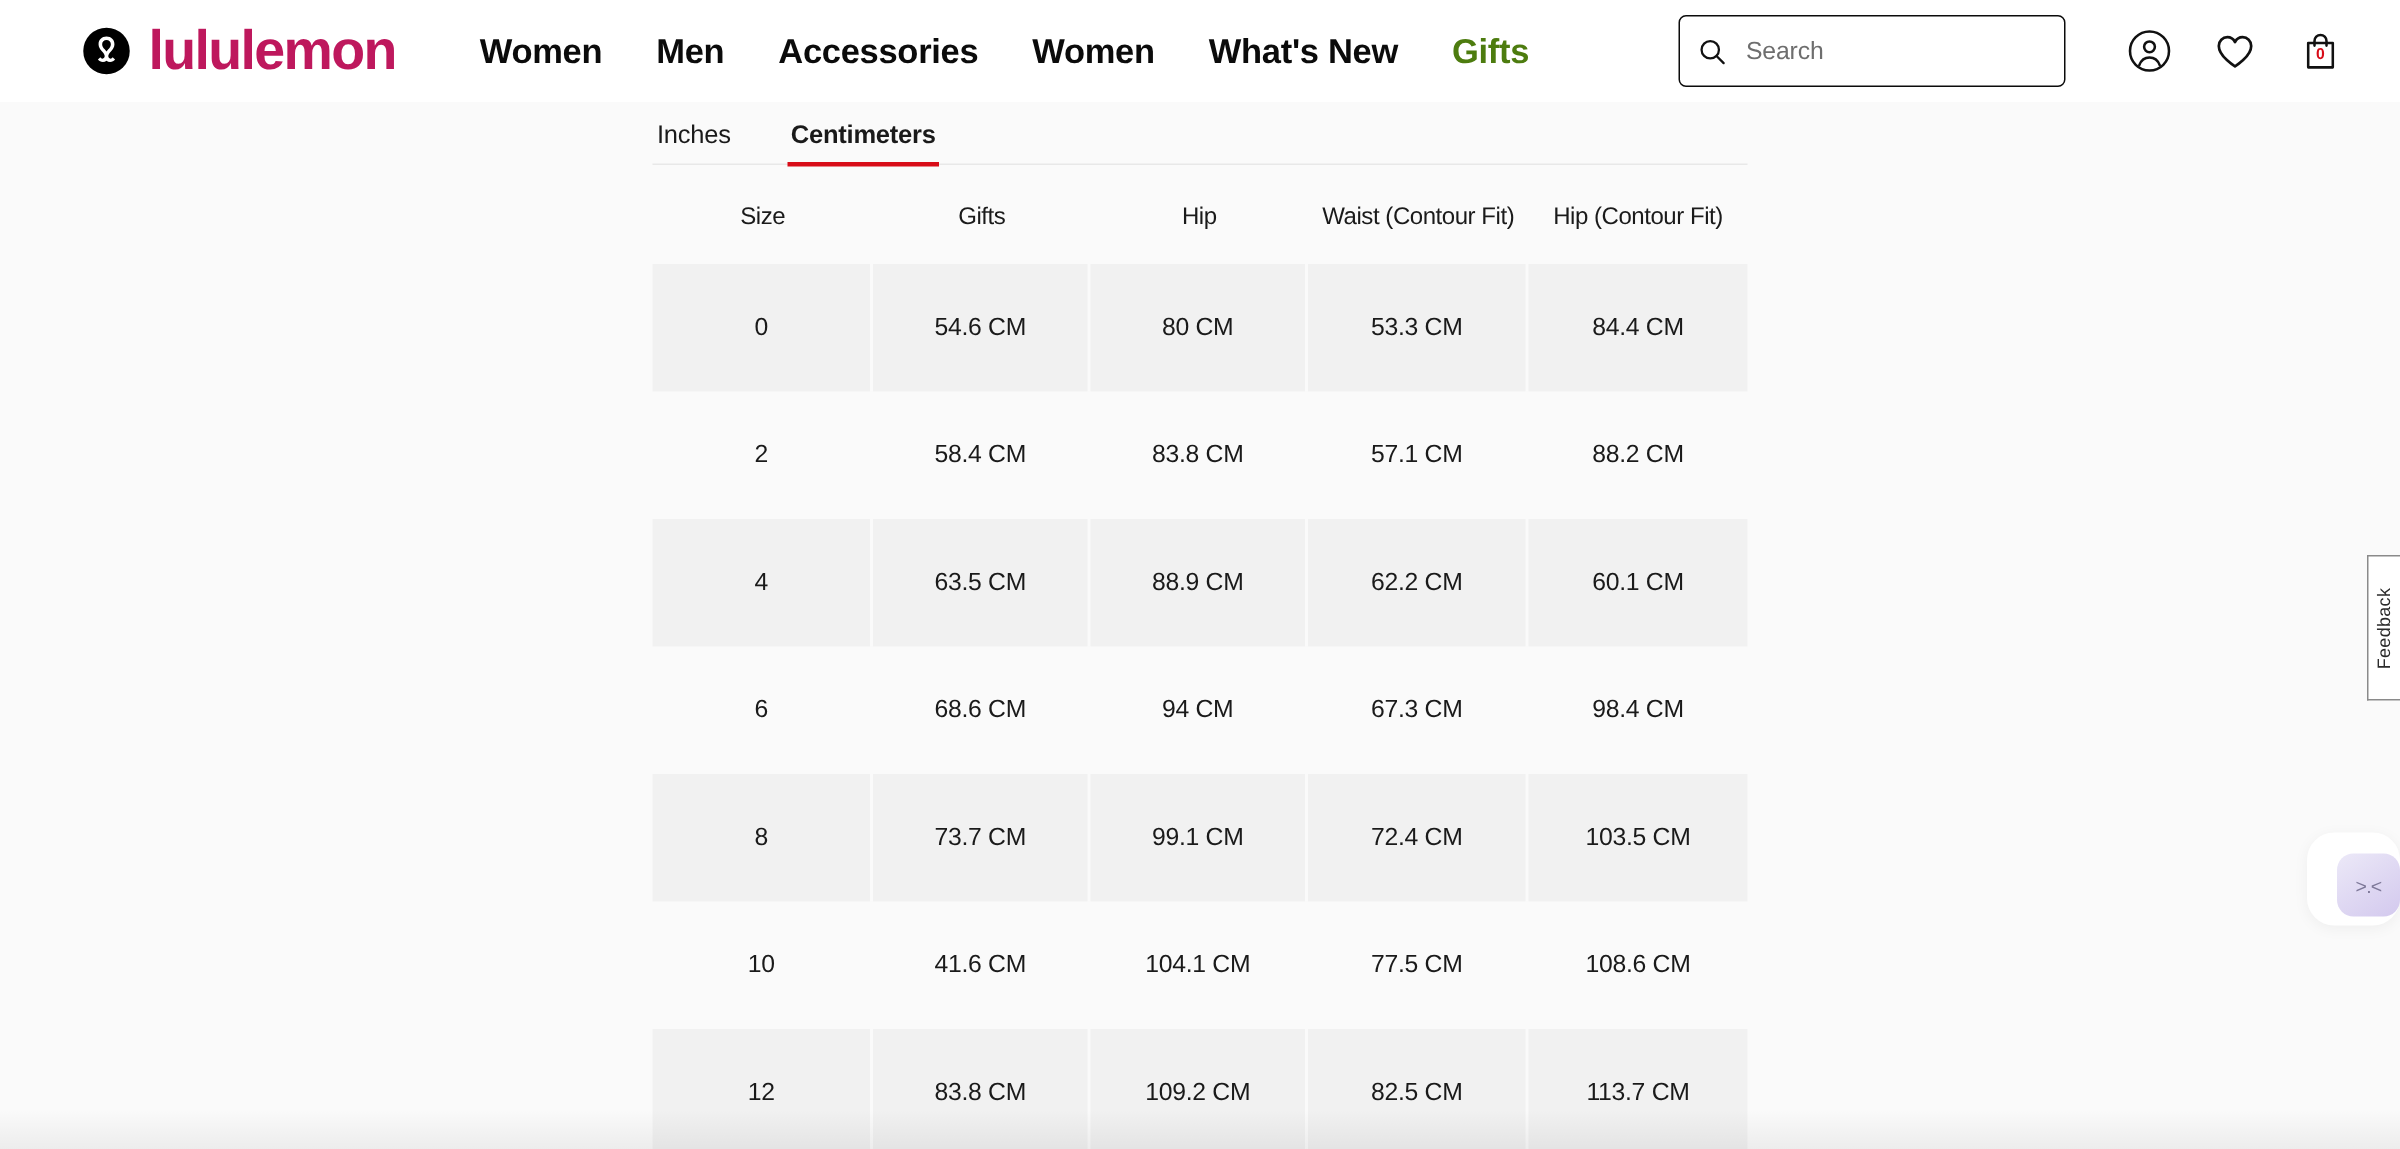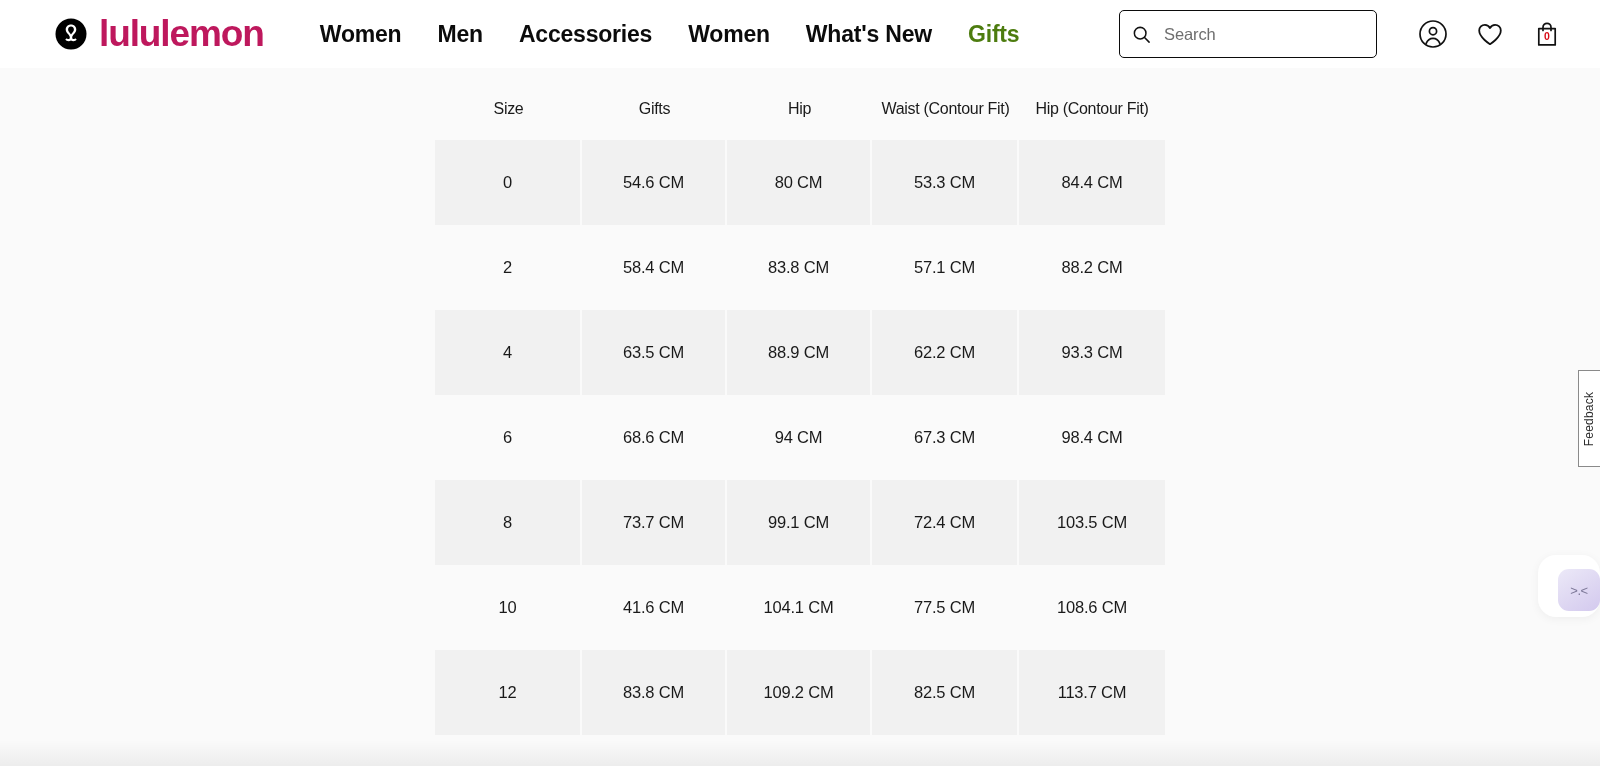--- a/index.html
+++ b/index.html
@@ -340,20 +340,24 @@
       <span class="bag-count">0</span>
     </span>
 
   </div>
 </header>
 
 <div class="page-body">
 
   <div class="size-panel">
 
+    <div class="unit-tabs">
+      <div class="unit-tab">Inches</div>
+      <div class="unit-tab active">Centimeters</div>
+    </div>
 
     <table class="size-table">
       <colgroup>
         <col class="col-size">
           <col class="col-waist">
           <col class="col-hip">
           <col class="col-wcf">
           <col class="col-hcf">
       </colgroup>
       <thead>
@@ -378,21 +382,21 @@
           <td>58.4 CM</td>
           <td>83.8 CM</td>
           <td>57.1 CM</td>
           <td>88.2 CM</td>
         </tr>
         <tr class="shaded">
           <td>4</td>
           <td>63.5 CM</td>
           <td>88.9 CM</td>
           <td>62.2 CM</td>
-          <td>93.3 CM</td>
+          <td>60.1 CM</td>
         </tr>
         <tr>
           <td>6</td>
           <td>68.6 CM</td>
           <td>94 CM</td>
           <td>67.3 CM</td>
           <td>98.4 CM</td>
         </tr>
         <tr class="shaded">
           <td>8</td>

